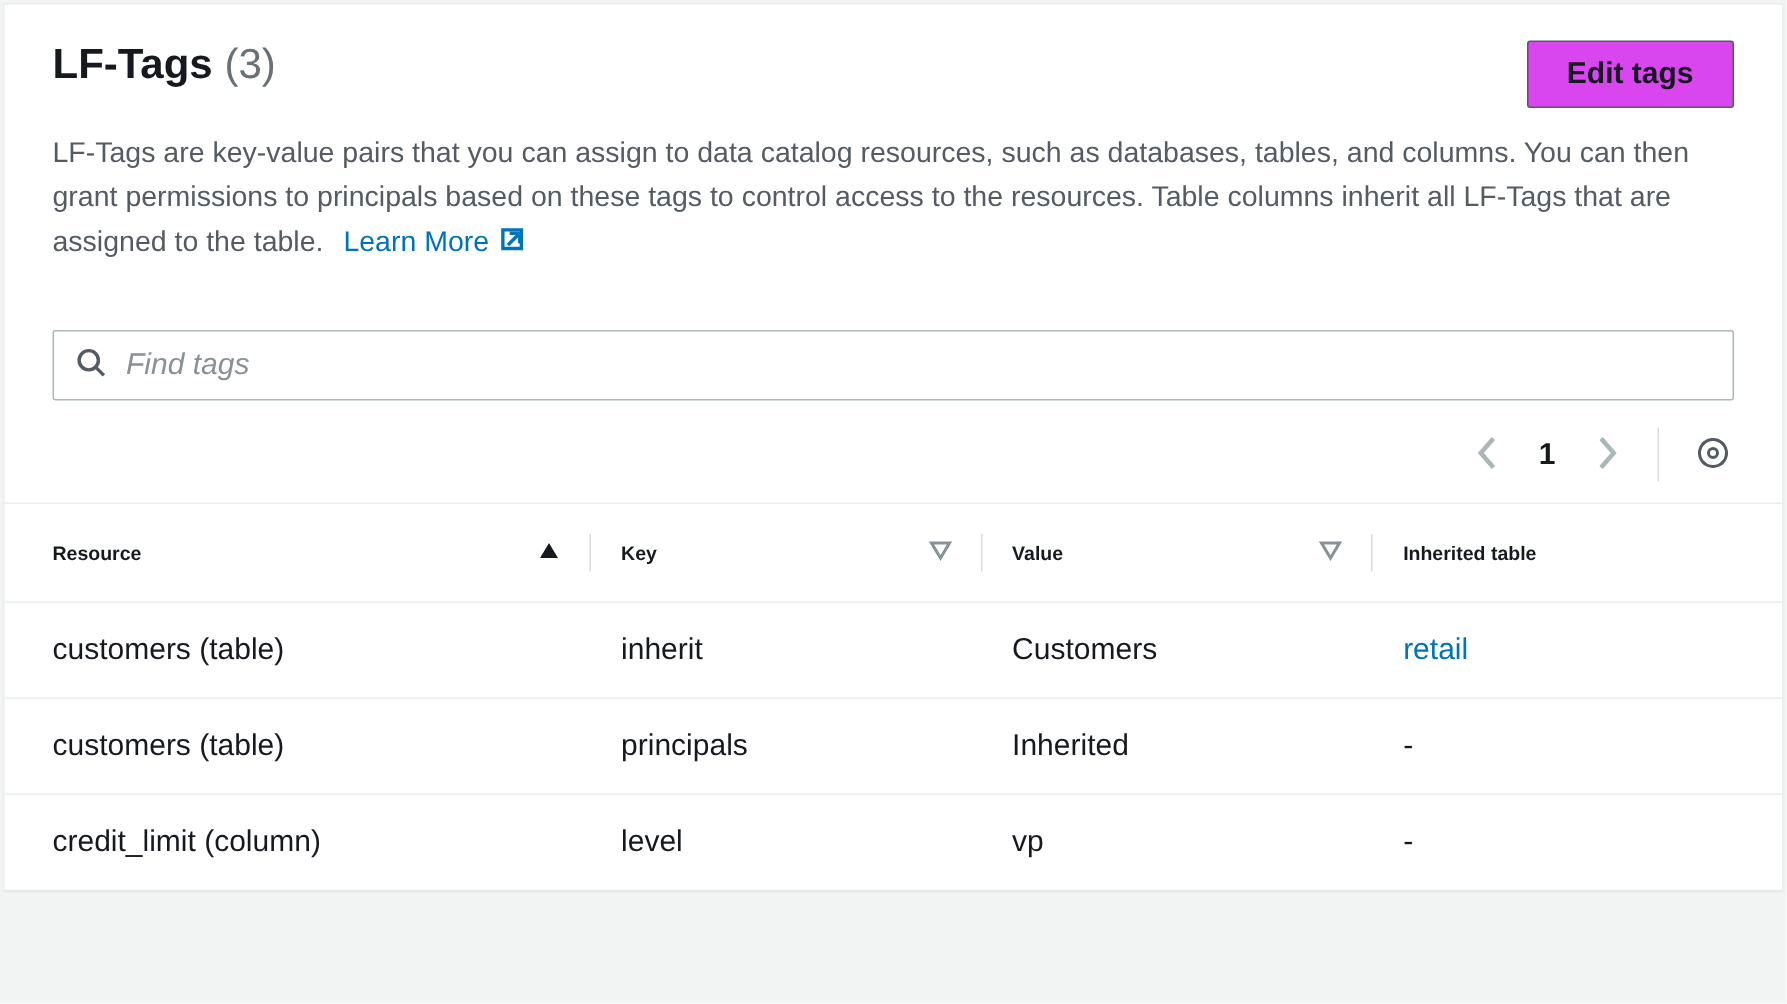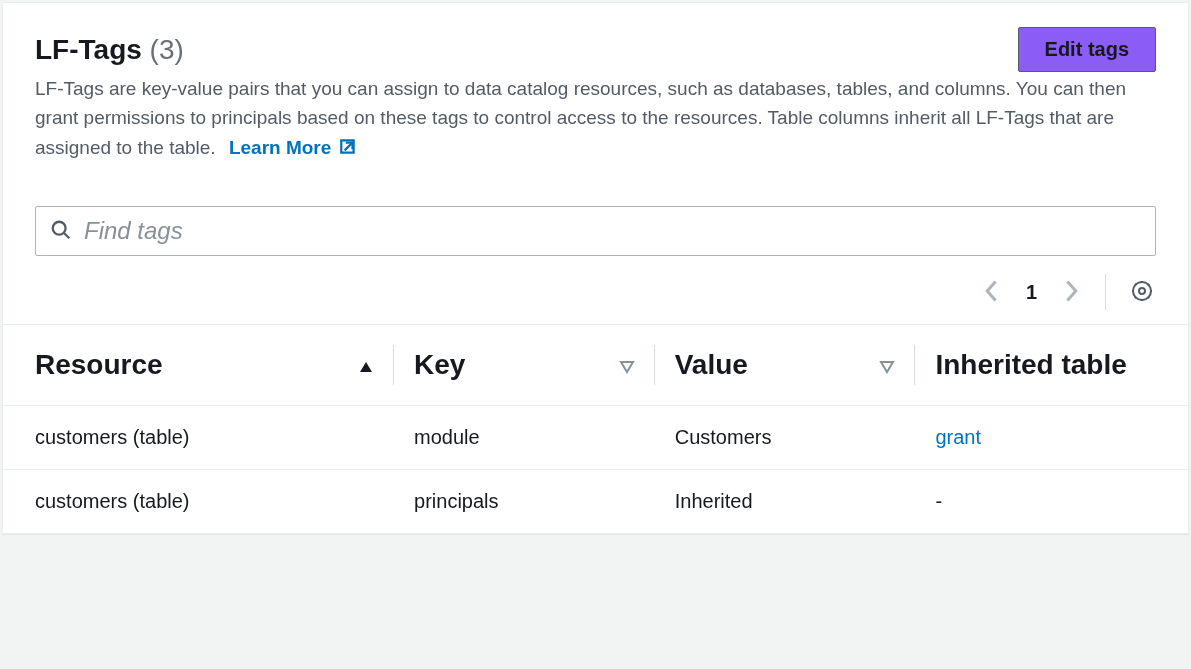--- a/index.html
+++ b/index.html
@@ -18,51 +18,50 @@
       background: #ffffff;
       border: 1px solid #eaeded;
       box-shadow: 0 1px 1px rgba(0,0,0,0.05);
     }
     .panel-header {
       padding: 24px 32px 16px 32px;
     }
     .header-row {
       display: flex;
       justify-content: space-between;
-      align-items: center;
-      margin-bottom: 2px;
+      margin-bottom: 16px;
     }
     .title {
       font-size: 28px;
       font-weight: 700;
       color: #16191f;
     }
     .title-count {
       font-weight: 400;
       color: #687078;
     }
     .btn-outline {
-      background: #8b5cf6;
+      background: #d946ef;
       border: 1px solid #545b64;
       color: #16191f;
       font-size: 20px;
       font-weight: 700;
       padding: 10px 26px;
       border-radius: 2px;
       cursor: pointer;
     }
     .description {
       font-size: 19px;
       line-height: 1.55;
       color: #545b64;
       margin-bottom: 6px;
     }
     .learn-more {
       color: #0073bb;
-      font-weight: 700;
+      font-weight: 400;
       text-decoration: none;
       margin-left: 8px;
       white-space: nowrap;
       margin-top: 40px;
     }
     .ext-icon {
       display: inline-block;
       vertical-align: -2px;
       margin-left: 2px;
     }
@@ -73,21 +72,21 @@
       display: flex;
       align-items: center;
       border: 1px solid #aab7b8;
       border-radius: 2px;
       padding: 10px 14px;
       gap: 12px;
     }
     .search-box input {
       border: none;
       outline: none;
-      font-size: 24px;
+      font-size: 20px;
       font-style: italic;
       color: #ef4444;
       flex: 1;
       background: transparent;
     }
     .search-box input::placeholder {
       color: #879196;
       font-style: italic;
     }
     .pagination-row {
@@ -132,21 +131,21 @@
     }
     table {
       width: 100%;
       border-collapse: collapse;
     }
     thead tr {
       border-top: 1px solid #eaeded;
     }
     th {
       text-align: left;
-      font-size: 28px;
+      font-size: 13px;
       font-weight: 700;
       color: #16191f;
       padding: 24px 20px;
       position: relative;
     }
     th:first-child {
       padding-left: 32px;
     }
     .col-div {
       position: absolute;
@@ -296,26 +295,32 @@
         <th style="width:23%;">
           <div class="th-inner">
             <span>Inherited table</span>
           </div>
         </th>
       </tr>
     </thead>
     <tbody>
       <tr>
         <td>customers (table)</td>
-        <td>module</td>
+        <td>inherit</td>
         <td>Customers</td>
-        <td><a class="link">grant</a></td>
+        <td><a class="link">retail</a></td>
       </tr>
       <tr>
         <td>customers (table)</td>
         <td>principals</td>
         <td>Inherited</td>
         <td>-</td>
       </tr>
+      <tr>
+        <td>credit_limit (column)</td>
+        <td>level</td>
+        <td>vp</td>
+        <td>-</td>
+      </tr>
     </tbody>
   </table>
 
 </div>
 
 </body></html>

